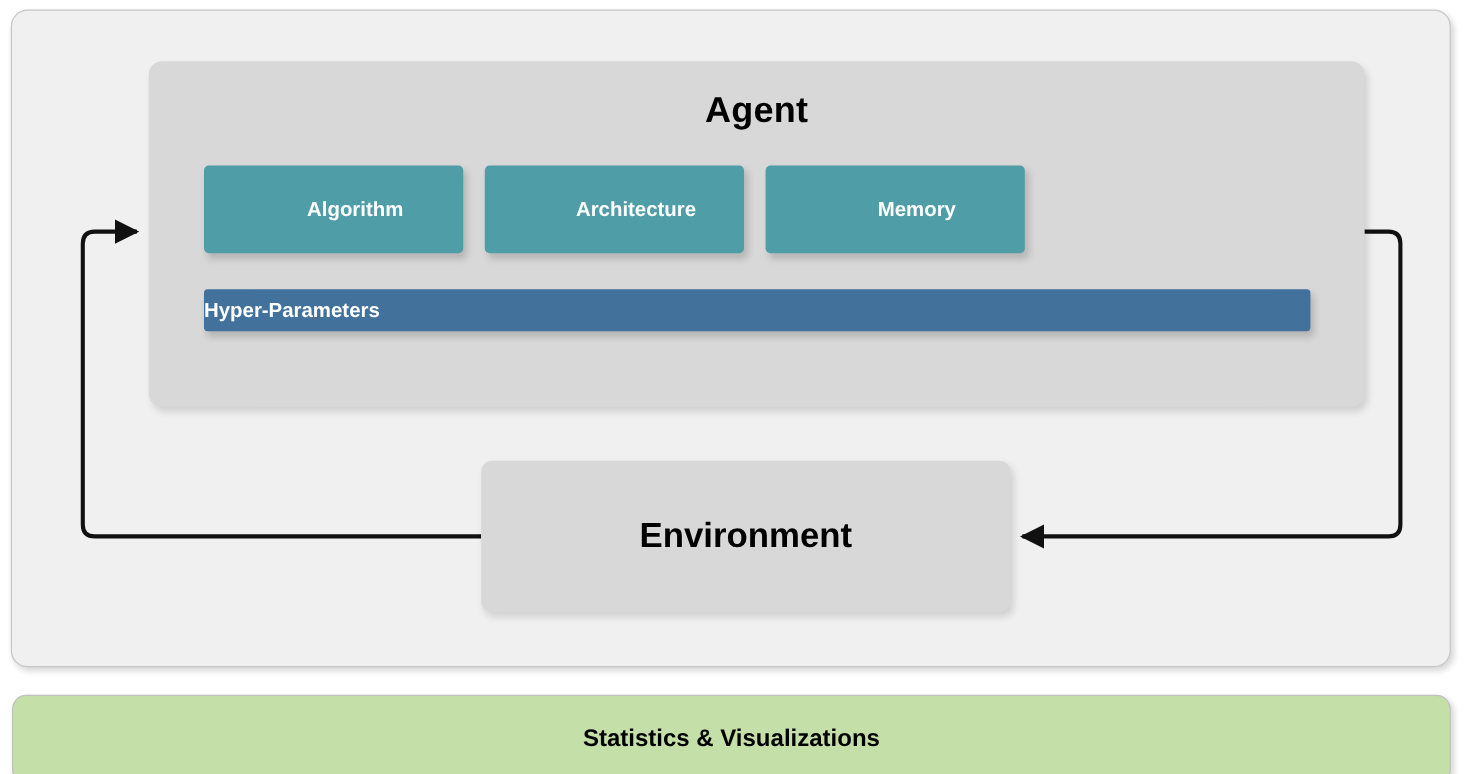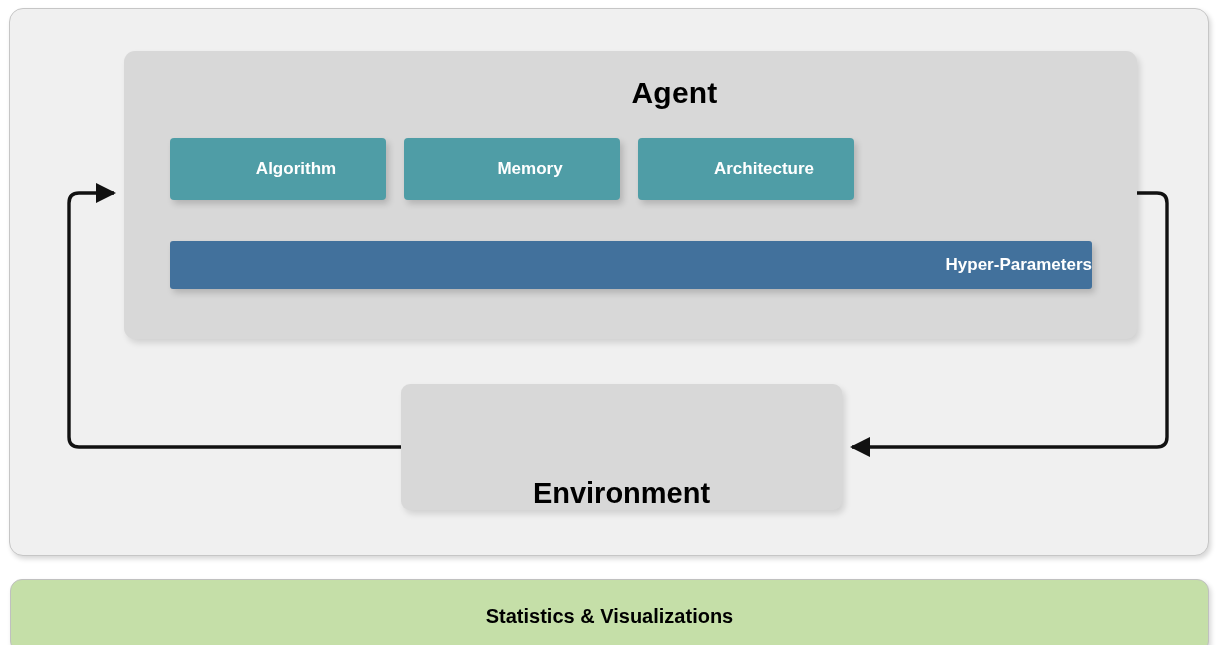--- a/index.html
+++ b/index.html
@@ -54,21 +54,20 @@
   .agent-title {
     position: absolute;
     left: 0;
     top: 25px;
     width: 1013px;
     text-align: center;
     font-size: 30px;
     font-weight: bold;
     color: #000000;
     letter-spacing: 0.2px;
-    margin-left: 44px;
   }
 
   
   .component-row {
     position: absolute;
     left: 46px;
     top: 87px;
     width: 922px;
     height: 88px;
     display: flex;
@@ -78,58 +77,58 @@
     background: #4f9da6;
     border-radius: 4px;
     display: flex;
     align-items: center;
     justify-content: center;
     color: #ffffff;
     font-size: 17px;
     font-weight: bold;
     box-shadow: 3px 4px 6px rgba(0,0,0,0.17);
     box-sizing: border-box;
-    height: 62px;
+    height: 73px;
     padding-left: 36px;
   }
   .component-box.w1 { flex: 0 0 216px; }
   .component-box.w2 { flex: 0 0 220px; }
   .component-box.w3 { flex: 0 0 216px; }
   .component-box.w4 { flex: 0 0 216px; }
 
   
   .hyper-bar {
     position: absolute;
     left: 46px;
     top: 190px;
     width: 922px;
-    height: 48px;
+    height: 35px;
     background: #42719c;
     border-radius: 3px;
     display: flex;
     align-items: center;
-    justify-content: flex-end;
+    justify-content: flex-start;
     color: #ffffff;
     font-size: 17px;
     font-weight: bold;
     box-shadow: 3px 4px 6px rgba(0,0,0,0.17);
     box-sizing: border-box;
   }
 
   
   .environment-box {
     position: absolute;
     left: 401px;
     top: 384px;
     width: 441px;
     height: 126px;
     background: #d8d8d8;
     border-radius: 9px;
     display: flex;
-    align-items: flex-end;
+    align-items: center;
     justify-content: center;
     font-size: 29px;
     font-weight: bold;
     color: #000000;
     box-shadow: 3px 4px 6px rgba(0,0,0,0.13);
     box-sizing: border-box;
   }
 
   
   .connectors {
@@ -183,25 +182,25 @@
     <path d="M 1137 193 L 1157 193 Q 1167 193 1167 203 L 1167 437 Q 1167 447 1157 447 L 852 447" fill="none" stroke="#111111" stroke-width="3.4" stroke-linecap="butt" marker-end="url(#arrow-left)"></path>
   </svg>
 
   <div class="agent-panel">
     <div class="agent-title">Agent</div>
 
     <div class="component-row">
       <div class="component-box w1">
         <span>Algorithm</span>
       </div>
+      <div class="component-box w3">
+        <span>Architecture</span>
+      </div>
       <div class="component-box w4">
         <span>Memory</span>
-      </div>
-      <div class="component-box w3">
-        <span>Architecture</span>
       </div>
     </div>
 
     <div class="hyper-bar">
       <span>Hyper-Parameters</span>
     </div>
   </div>
 
   <div class="environment-box">
     <span>Environment</span>

